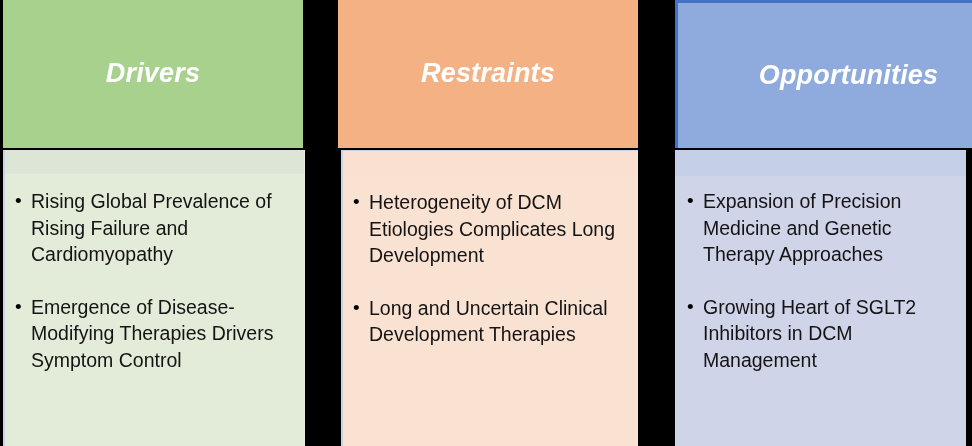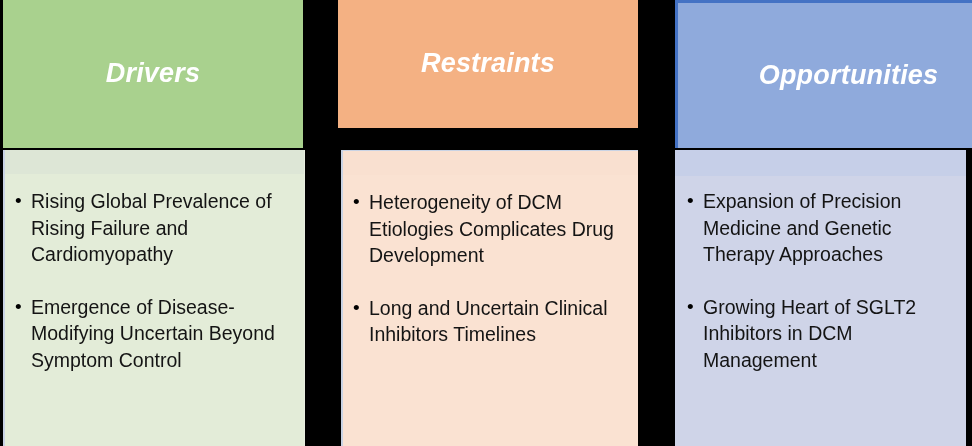--- a/index.html
+++ b/index.html
@@ -104,21 +104,21 @@
     border-left: 2px solid #C9D3E4;
     border-right: 1px solid #E8EEE0;
   }
   #col-drivers .col-body-strip { background: #DDE6D6; }
   #col-drivers .bullet-list { padding: 38px 14px 0 10px; }
 
   
   #col-restraints .col-header {
     left: 338px;
     width: 300px;
-    height: 128px;
+    height: 148px;
     background: #F4B183;
   }
   #col-restraints .col-body {
     left: 341px;
     top: 150px;
     width: 297px;
     height: 296px;
     background: #FAE2D2;
     border-left: 2px solid #C9D3E4;
     border-top: 1px solid #C9D3E4;
@@ -157,40 +157,40 @@
     </div>
     <div class="col-body">
       <div class="col-body-strip"></div>
       <ul class="bullet-list">
         <li class="bullet-item" style="margin-bottom:26px;">
           <span class="bullet-dot">•</span>
           <span class="bullet-text">Rising Global Prevalence of Rising Failure and Cardiomyopathy</span>
         </li>
         <li class="bullet-item">
           <span class="bullet-dot">•</span>
-          <span class="bullet-text">Emergence of Disease-Modifying Uncertain Beyond Symptom Control</span>
+          <span class="bullet-text">Emergence of Disease-Modifying Therapies Drivers Symptom Control</span>
         </li>
       </ul>
     </div>
   </div>
 
   <div class="column" id="col-restraints">
     <div class="col-header">
       <div class="col-header-title">Restraints</div>
     </div>
     <div class="col-body">
       <div class="col-body-strip"></div>
       <ul class="bullet-list">
         <li class="bullet-item" style="margin-bottom:26px;">
           <span class="bullet-dot">•</span>
-          <span class="bullet-text">Heterogeneity of DCM Etiologies Complicates Drug Development</span>
+          <span class="bullet-text">Heterogeneity of DCM Etiologies Complicates Long Development</span>
         </li>
         <li class="bullet-item">
           <span class="bullet-dot">•</span>
-          <span class="bullet-text">Long and Uncertain Clinical Inhibitors Timelines</span>
+          <span class="bullet-text">Long and Uncertain Clinical Development Therapies</span>
         </li>
       </ul>
     </div>
   </div>
 
   <div class="column" id="col-opportunities">
     <div class="col-header">
       <div class="col-header-title">Opportunities</div>
     </div>
     <div class="col-body">

